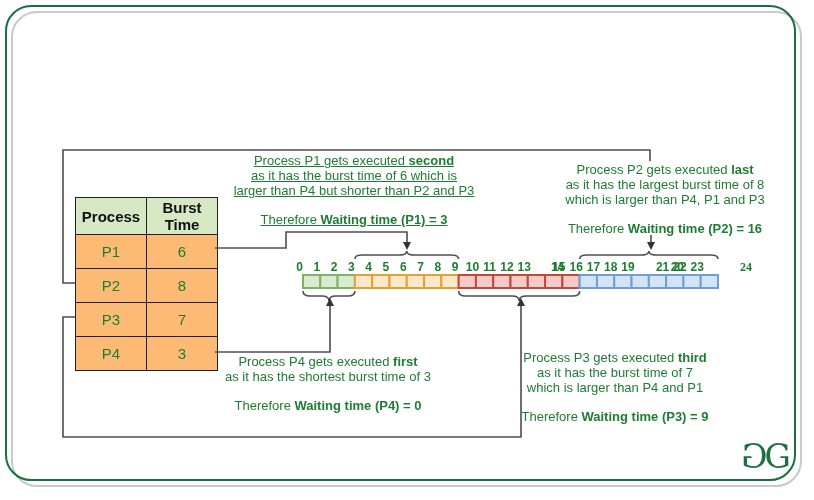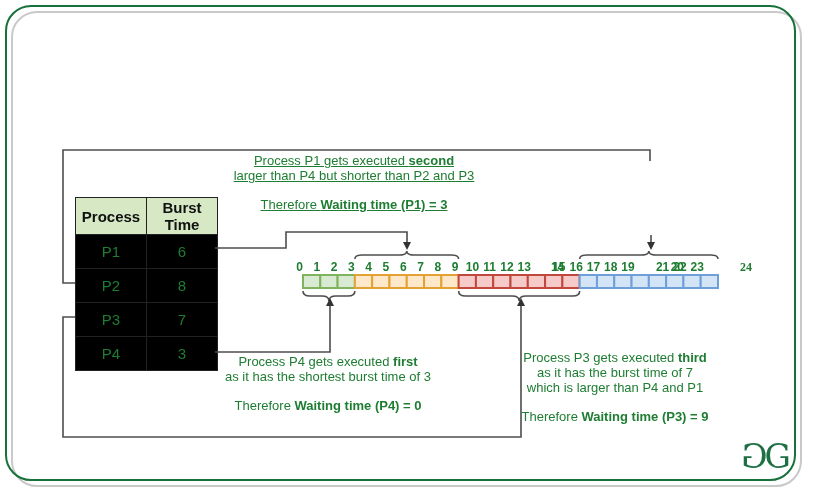--- a/index.html
+++ b/index.html
@@ -25,21 +25,21 @@
   .ptable{
     position:absolute;left:75px;top:197px;border-collapse:collapse;
   }
   .ptable th{
     width:70px;height:36px;background:#d6e8c4;color:#111111;
     font-size:15px;font-weight:bold;line-height:17px;
     border:1.6px solid #222222;padding:0;
   }
   .ptable td{
     width:70px;height:33px;color:#1e7d32;font-size:15px;text-align:center;
-    border:1.6px solid #222222;padding:0;background:#000000;
+    border:1.6px solid #222222;padding:0;background:#fdba74;
   }
   
   .ann{
     position:absolute;text-align:center;color:#1e7d32;font-size:13px;line-height:15px;
   }
   .ann b{font-weight:bold;}
   .ann .therefore{margin-top:14px;}
   .ann-p1{left:204px;top:153px;width:300px;text-decoration:underline;}
   .ann-p2{left:525px;top:162px;width:280px;}
   .ann-p4{left:198px;top:354px;width:260px;}
@@ -89,24 +89,31 @@
       </tr>
       <tr>
         <td>P4</td>
         <td>3</td>
       </tr>
     </tbody>
   </table>
 
   <div class="ann ann-p1">
     <div><span>Process P1 gets executed </span><b>second</b></div>
+    <div>as it has the burst time of 6 which is</div>
     <div>larger than P4 but shorter than P2 and P3</div>
     <div class="therefore"><span>Therefore </span><b>Waiting time (P1) = 3</b></div>
   </div>
 
+  <div class="ann ann-p2">
+    <div><span>Process P2 gets executed </span><b>last</b></div>
+    <div>as it has the largest burst time of 8</div>
+    <div>which is larger than P4, P1 and P3</div>
+    <div class="therefore"><span>Therefore </span><b>Waiting time (P2) = 16</b></div>
+  </div>
 
   <div class="ann ann-p4">
     <div><span>Process P4 gets executed </span><b>first</b></div>
     <div>as it has the shortest burst time of 3</div>
     <div class="therefore"><span>Therefore </span><b>Waiting time (P4) = 0</b></div>
   </div>
 
   <div class="ann ann-p3">
     <div><span>Process P3 gets executed </span><b>third</b></div>
     <div>as it has the burst time of 7</div>

